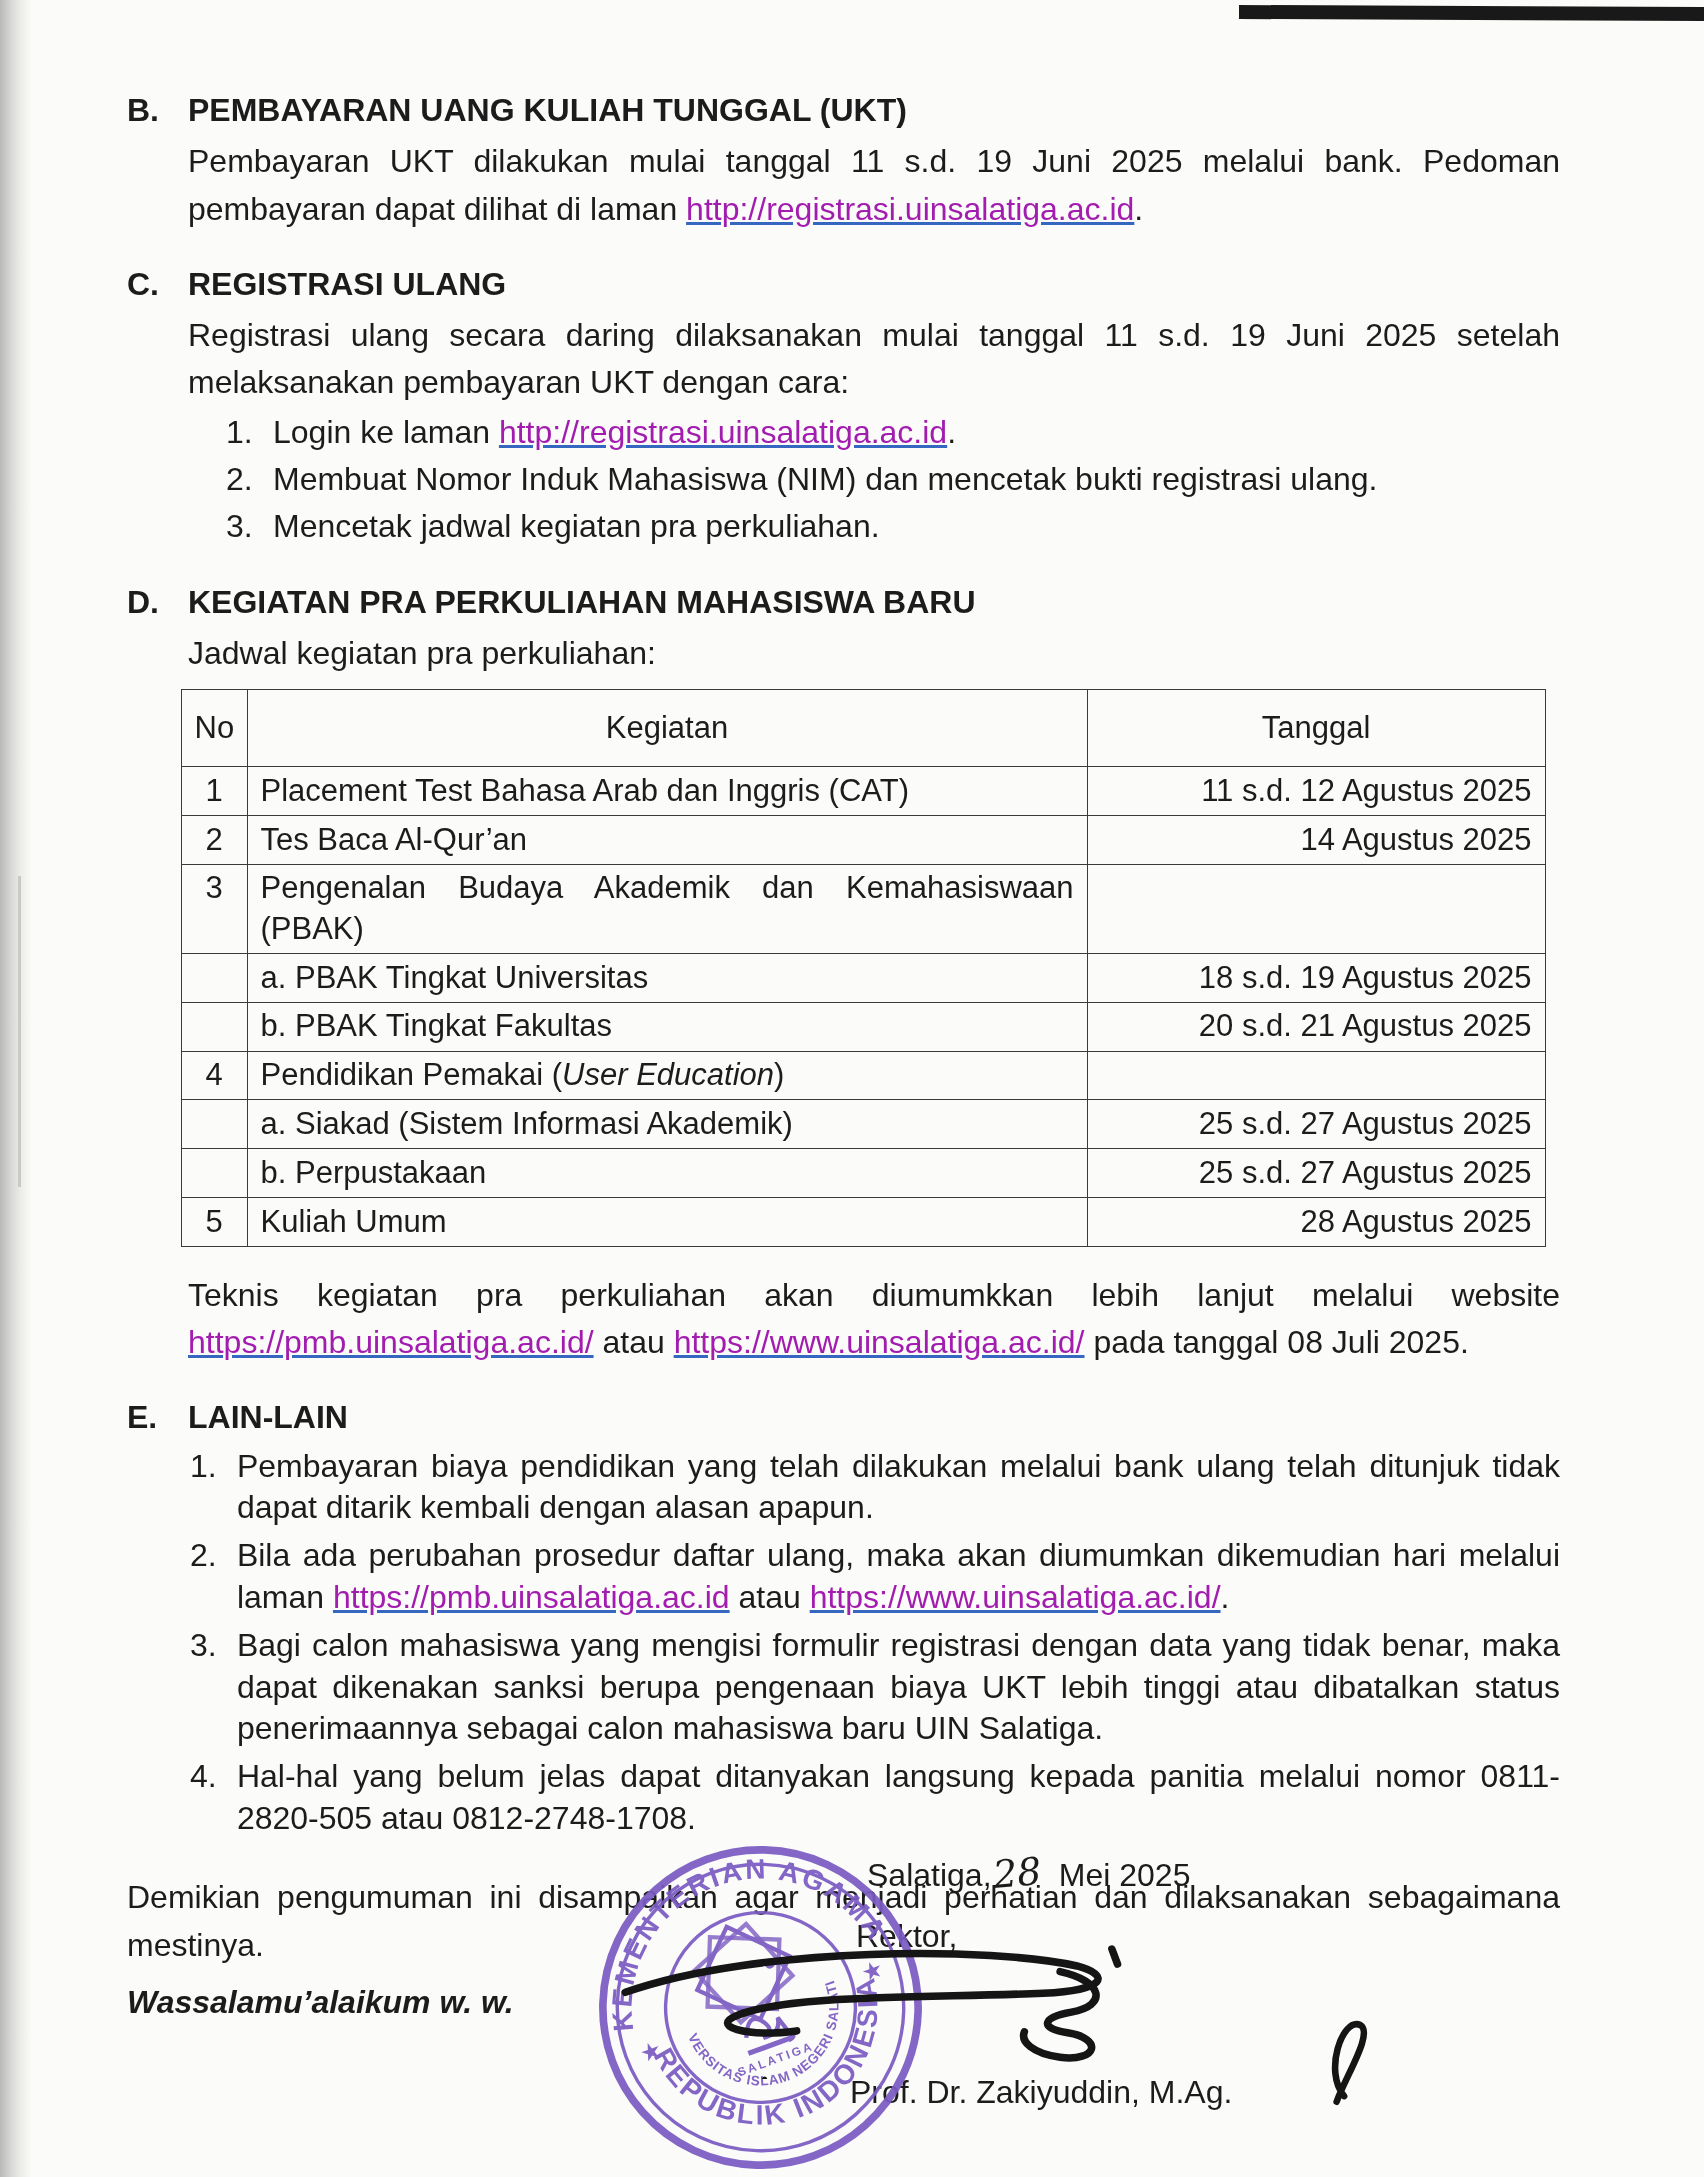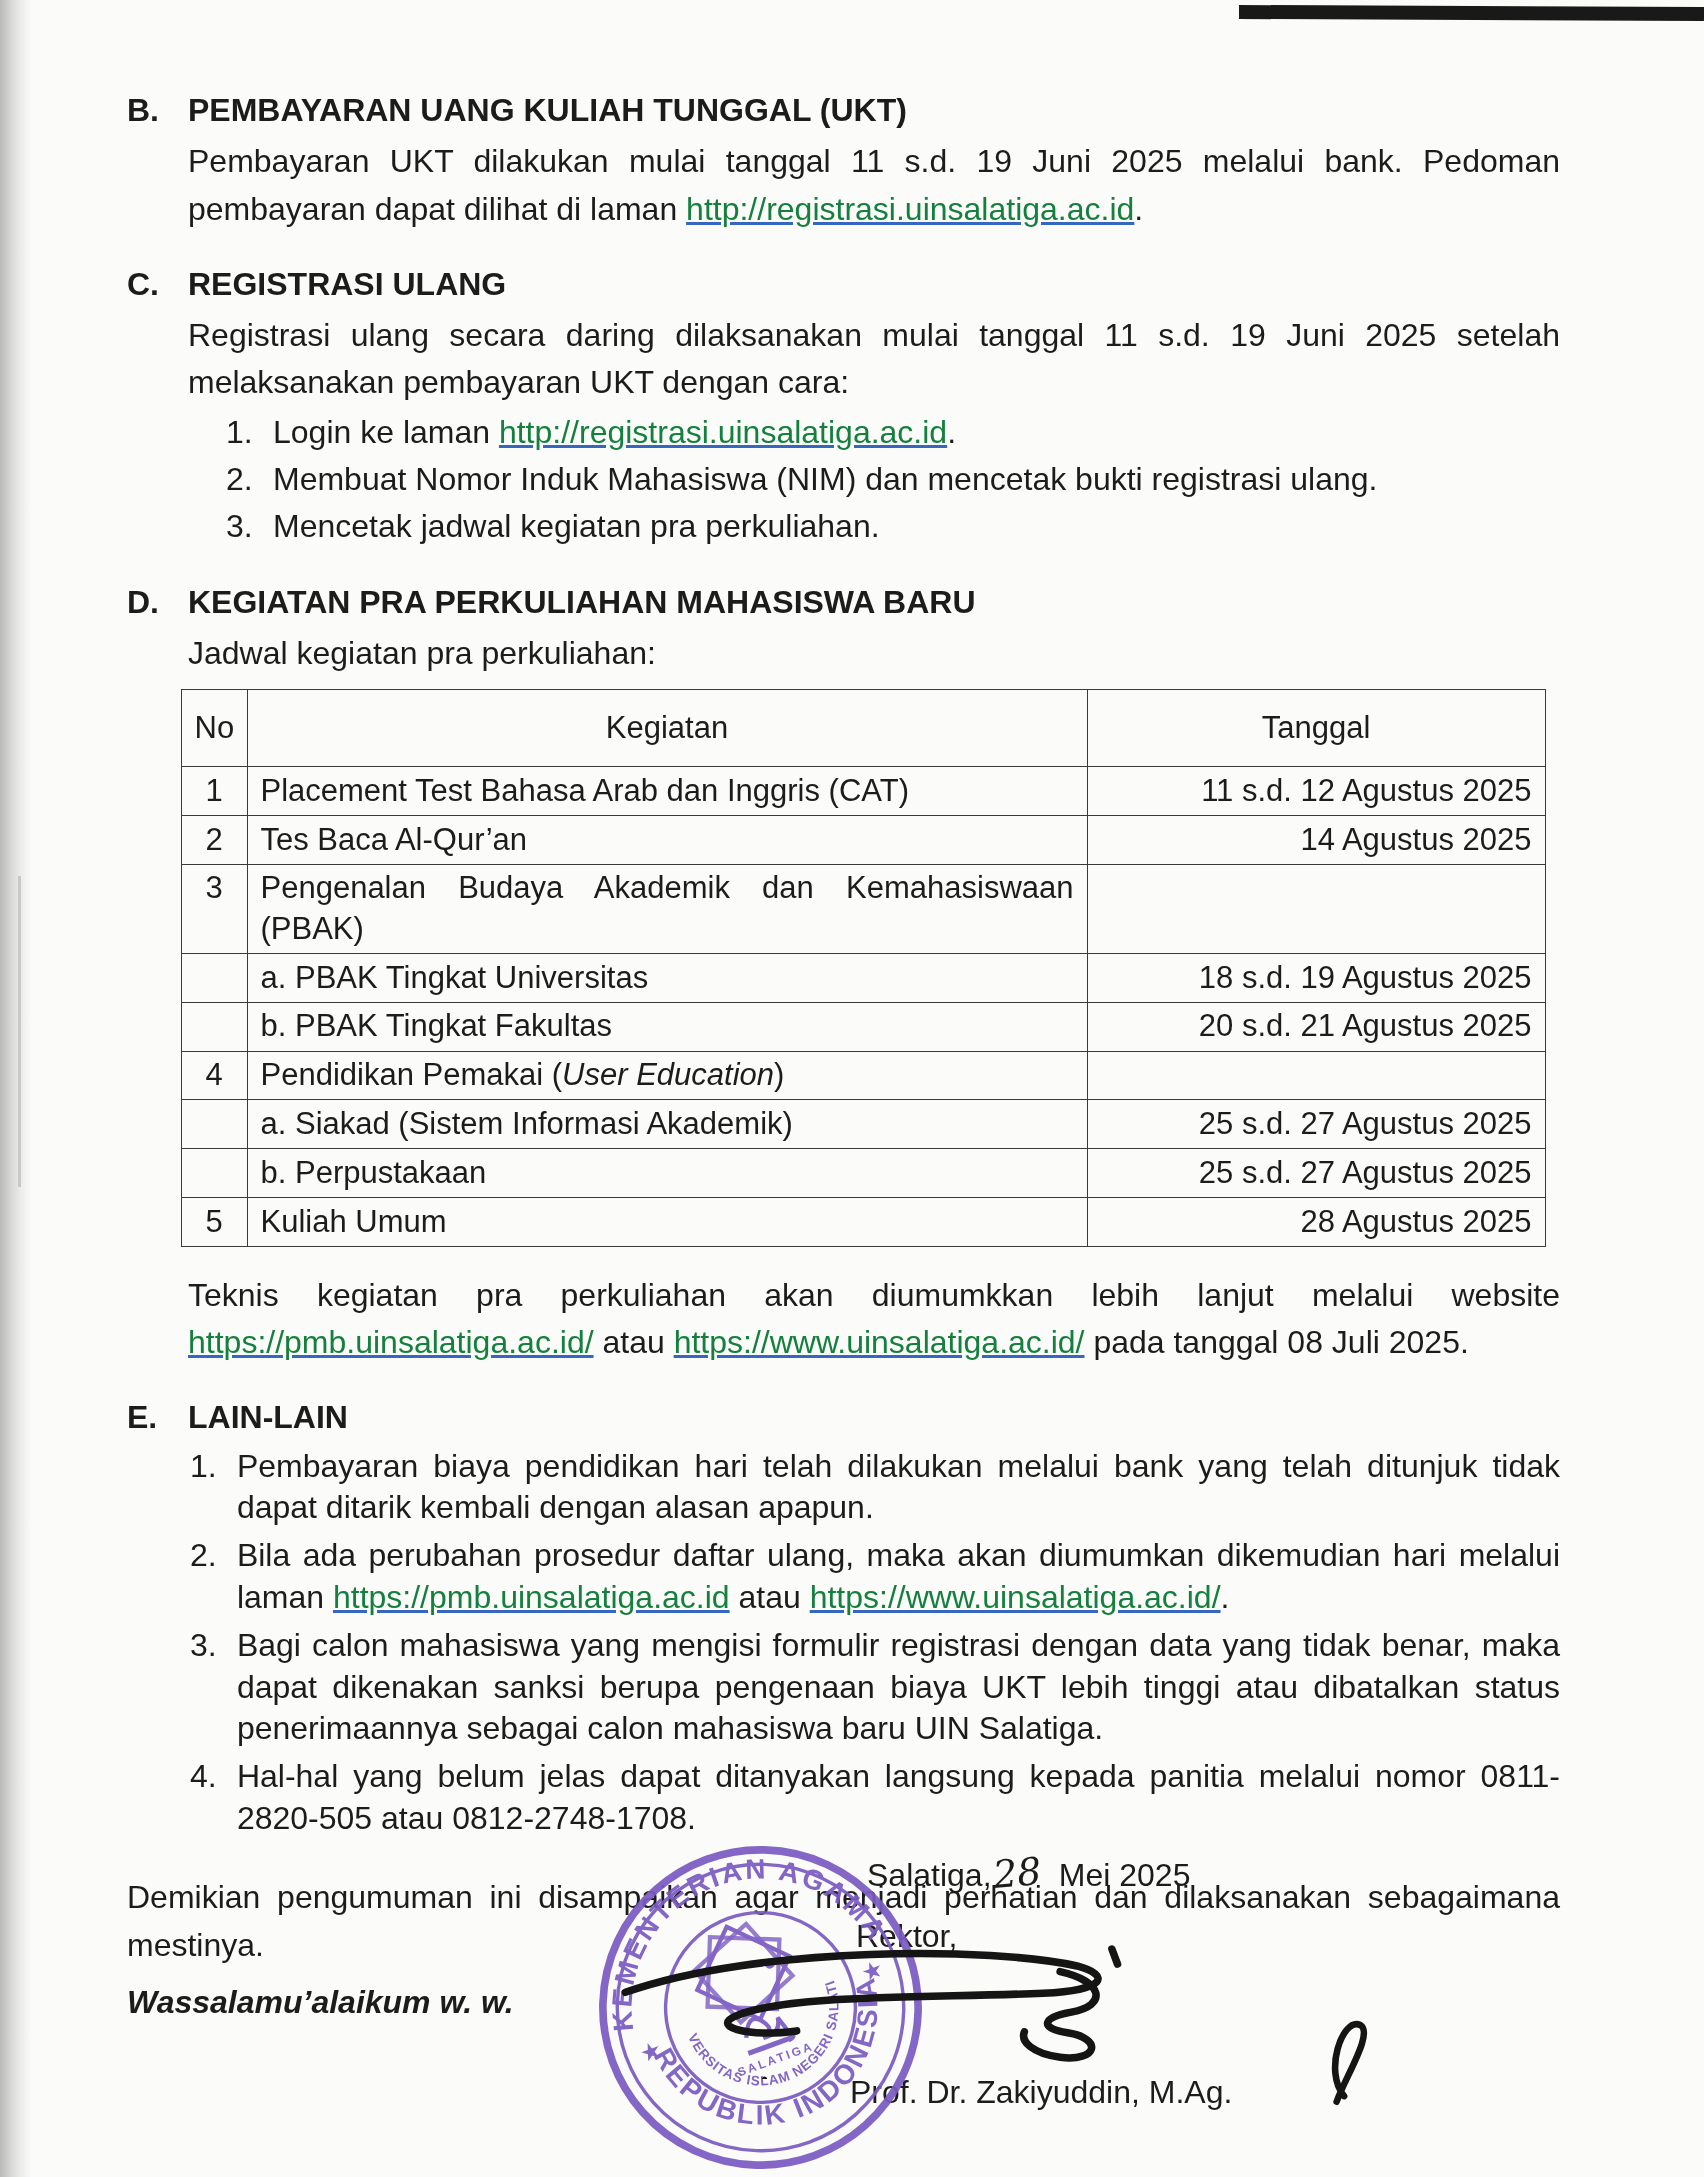--- a/index.html
+++ b/index.html
@@ -15,21 +15,21 @@
   .edge-line{position:absolute;left:18px;top:876px;width:2.8px;height:311px;background:#c9c9c6;}
   .top-band{position:absolute;left:1239px;top:5.6px;width:465px;height:14px;background:#191919;transform:rotate(0.25deg);}
 
   .flow{position:absolute;left:127px;top:87px;width:1433px;font-size:32px;line-height:1.48;}
 
   .section{display:flex;margin-bottom:28px;}
   .sec-letter{width:61px;flex-shrink:0;font-weight:bold;}
   .sec-body{flex:1;min-width:0;}
   .sec-title{font-weight:bold;margin:0 0 3.8px 0;}
   .para{margin:0;text-align:justify;}
-  .link{color:#15803d;text-decoration:underline;text-decoration-color:#3566c0;}
+  .link{color:#a21caf;text-decoration:underline;text-decoration-color:#3566c0;}
 
   .num-list{margin:1.9px 0 0 0;}
   .num-list .li{display:flex;text-align:justify;}
   .li-num{flex-shrink:0;}
   .c-list .li-num{width:47px;margin-left:38px;}
   .e-list{line-height:1.3;}
   .e-list .li{margin-bottom:6.6px;}
   .e-list .li-num{width:47px;margin-left:1.9px;}
 
   table.sched{border-collapse:collapse;margin:11.3px 0 24.5px -7.5px;width:1363px;
@@ -168,21 +168,21 @@
     </div>
   </div>
 
   <div class="section">
     <div class="sec-letter">E.</div>
     <div class="sec-body">
       <p class="sec-title">LAIN-LAIN</p>
       <div class="num-list e-list">
         <div class="li">
           <span class="li-num">1.</span>
-          <span>Pembayaran biaya pendidikan hari telah dilakukan melalui bank yang telah ditunjuk tidak dapat ditarik kembali dengan alasan apapun.</span>
+          <span>Pembayaran biaya pendidikan yang telah dilakukan melalui bank ulang telah ditunjuk tidak dapat ditarik kembali dengan alasan apapun.</span>
         </div>
         <div class="li">
           <span class="li-num">2.</span>
           <span><span>Bila ada perubahan prosedur daftar ulang, maka akan diumumkan dikemudian hari melalui laman </span><a class="link">https://pmb.uinsalatiga.ac.id</a><span> atau </span><a class="link">https://www.uinsalatiga.ac.id/</a><span>.</span></span>
         </div>
         <div class="li">
           <span class="li-num">3.</span>
           <span>Bagi calon mahasiswa yang mengisi formulir registrasi dengan data yang tidak benar, maka dapat dikenakan sanksi berupa pengenaan biaya UKT lebih tinggi atau dibatalkan status penerimaannya sebagai calon mahasiswa baru UIN Salatiga.</span>
         </div>
         <div class="li">

